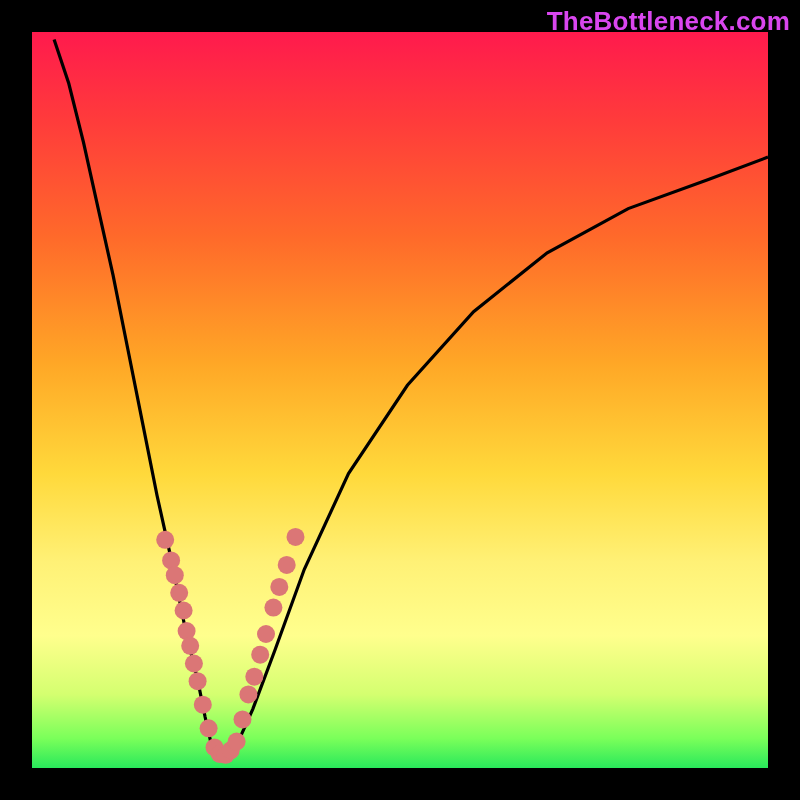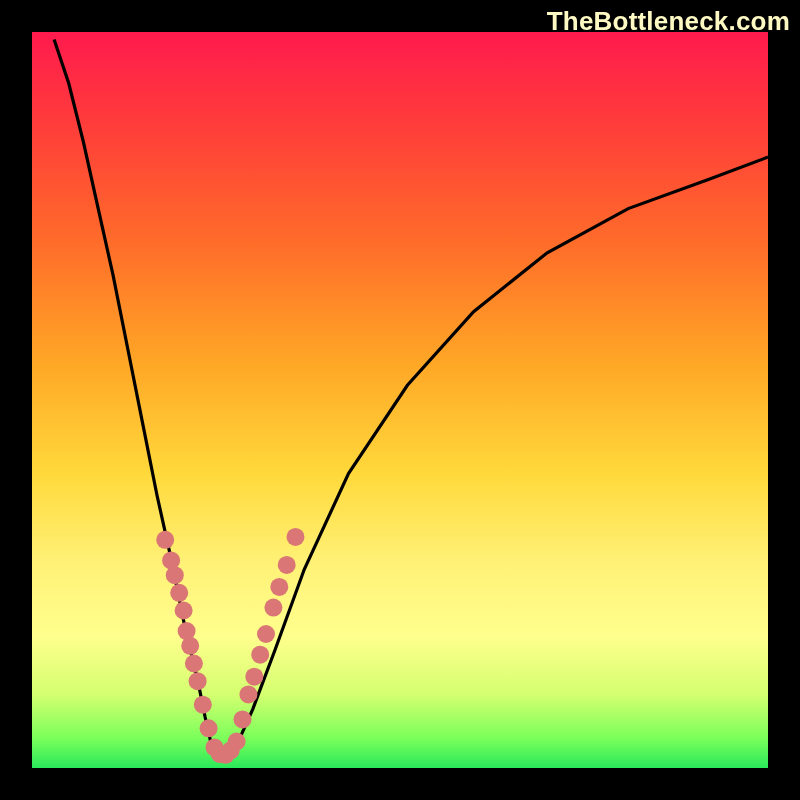--- a/index.html
+++ b/index.html
@@ -26,21 +26,21 @@
       #fff176 72%,
       #ffff8d 82%,
       #d4ff70 90%,
       #7aff5a 96%,
       #29e85b 100%);
   }
   .watermark {
     position: absolute;
     top: 6px;
     right: 10px;
-    color: #fef9c3;
+    color: #d946ef;
     font-size: 26px;
     font-weight: 600;
     letter-spacing: 0.2px;
   }
   svg.curve {
     position: absolute;
     left: 0;
     top: 0;
     width: 736px;
     height: 736px;

